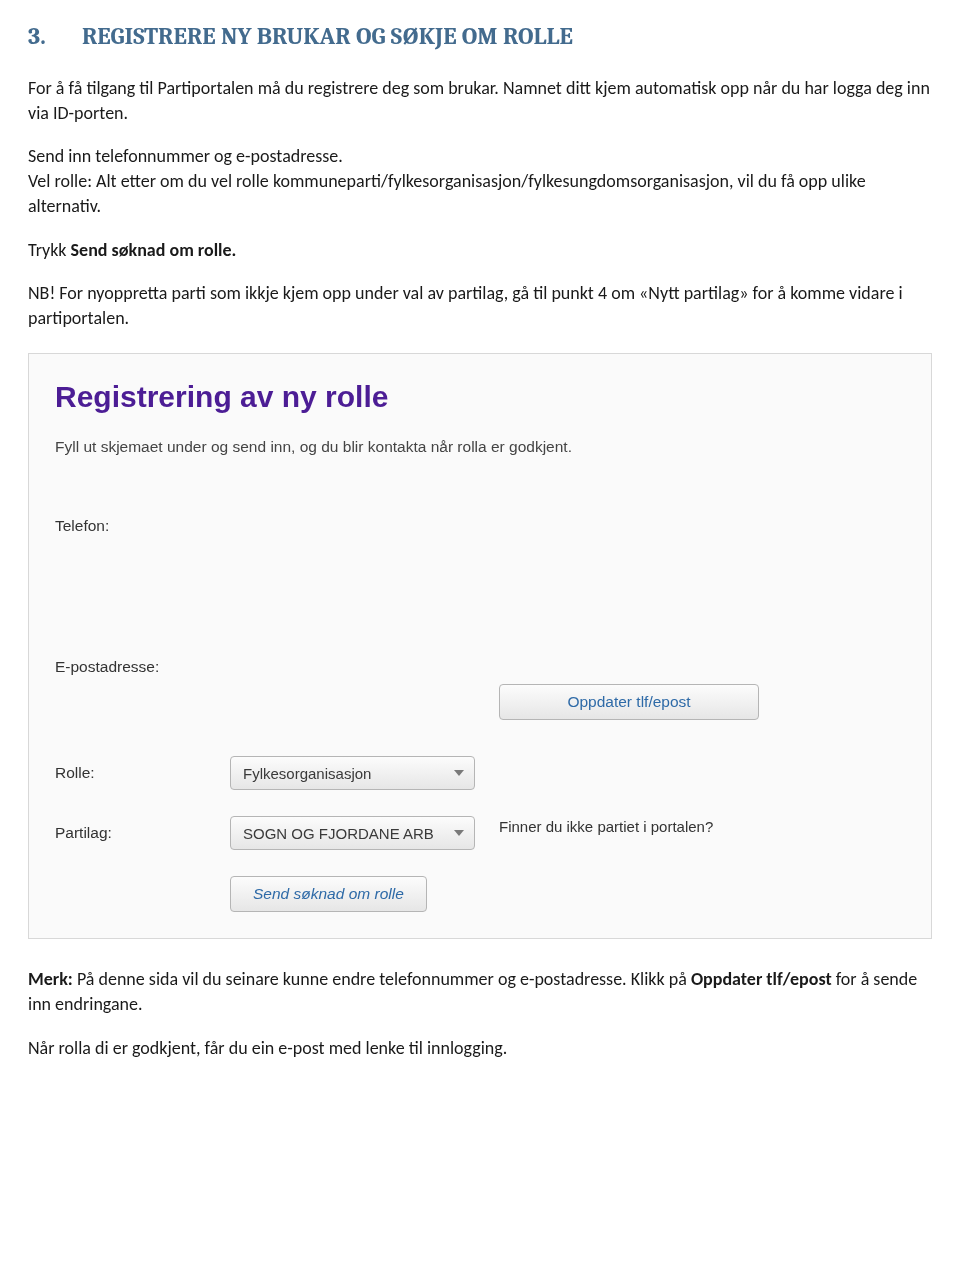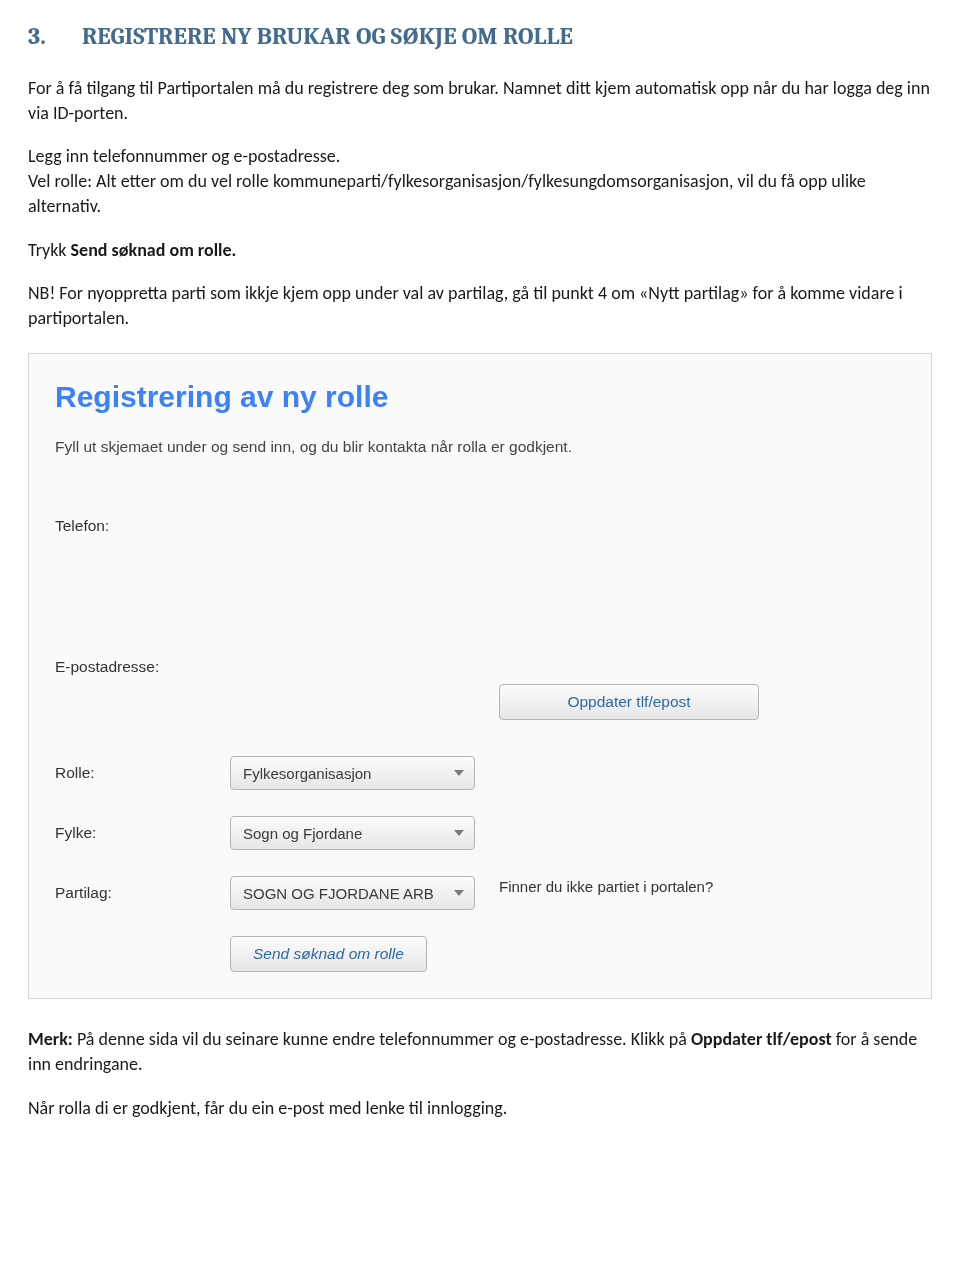--- a/index.html
+++ b/index.html
@@ -33,21 +33,21 @@
     padding: 22px 26px 26px 26px;
     margin: 22px 0 28px 0;
     font-family: "Segoe UI", Arial, sans-serif;
     font-size: 16px;
     color: #3a3a3a;
   }
   .form-panel h2 {
     font-family: "Segoe UI Semibold", "Segoe UI", Arial, sans-serif;
     font-weight: 700;
     font-size: 30px;
-    color: #3b82f6;
+    color: #4c1d95;
     margin-bottom: 18px;
   }
   .form-panel .intro {
     font-size: 15.5px;
     color: #444;
     margin-bottom: 51px;
   }
   .form-row {
     display: flex;
     align-items: flex-start;
@@ -134,21 +134,21 @@
   }
 </style>
 </head>
 <body>
 
 <h1 class="section-heading">
   <span class="num">3.</span><span>REGISTRERE NY BRUKAR OG SØKJE OM ROLLE</span>
 </h1>
 
 <p class="para">For å få tilgang til Partiportalen må du registrere deg som brukar. Namnet ditt kjem automatisk opp når du har logga deg inn via ID-porten.</p>
-<p class="para" style="margin-bottom:0">Legg inn telefonnummer og e-postadresse.</p>
+<p class="para" style="margin-bottom:0">Send inn telefonnummer og e-postadresse.</p>
 <p class="para">Vel rolle: Alt etter om du vel rolle kommuneparti/fylkesorganisasjon/fylkesungdomsorganisasjon, vil du få opp ulike alternativ.</p>
 <p class="para">
   <span>Trykk </span><strong>Send søknad om rolle.</strong>
 </p>
 <p class="para">NB! For nyoppretta parti som ikkje kjem opp under val av partilag, gå til punkt 4 om «Nytt partilag» for å komme vidare i partiportalen.</p>
 
 <div class="form-panel">
   <h2>Registrering av ny rolle</h2>
   <p class="intro">Fyll ut skjemaet under og send inn, og du blir kontakta når rolla er godkjent.</p>
 
@@ -174,29 +174,20 @@
   <div class="form-row">
     <div class="form-label">Rolle:</div>
     <div class="form-control-wrap">
       <div class="select-box">
         <span class="sel-text">Fylkesorganisasjon</span>
         <span class="caret"></span>
       </div>
     </div>
   </div>
 
-  <div class="form-row">
-    <div class="form-label">Fylke:</div>
-    <div class="form-control-wrap">
-      <div class="select-box">
-        <span class="sel-text">Sogn og Fjordane</span>
-        <span class="caret"></span>
-      </div>
-    </div>
-  </div>
 
   <div class="form-row">
     <div class="form-label">Partilag:</div>
     <div class="form-control-wrap">
       <div class="select-box">
         <span class="sel-text">SOGN OG FJORDANE ARB</span>
         <span class="caret"></span>
       </div>
     </div>
     <div class="form-aside">

